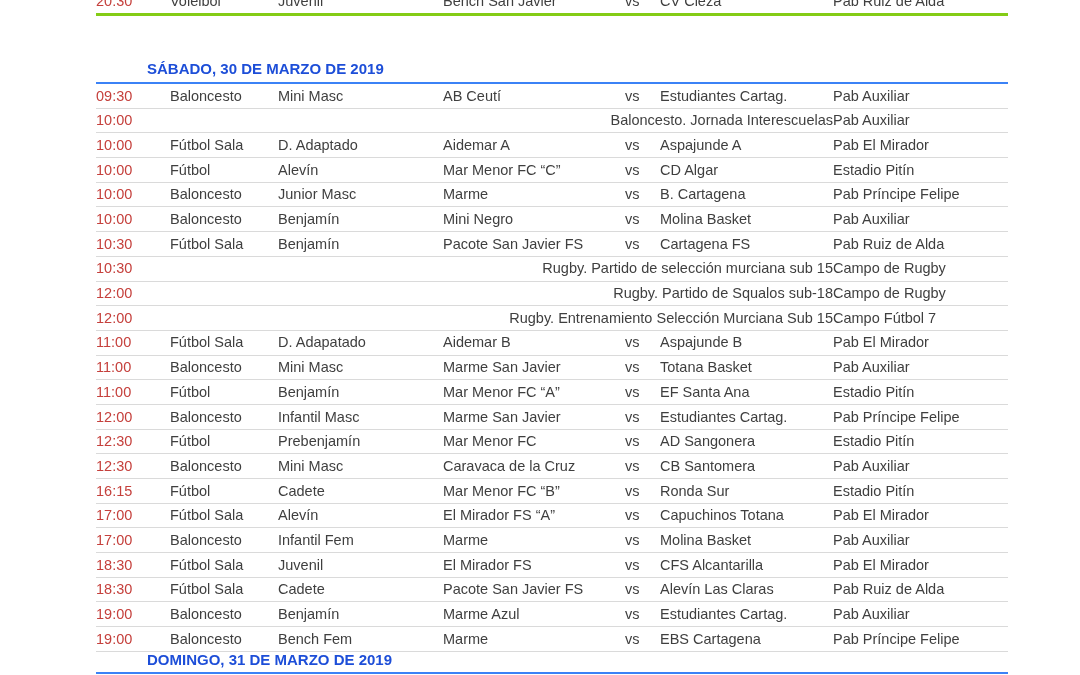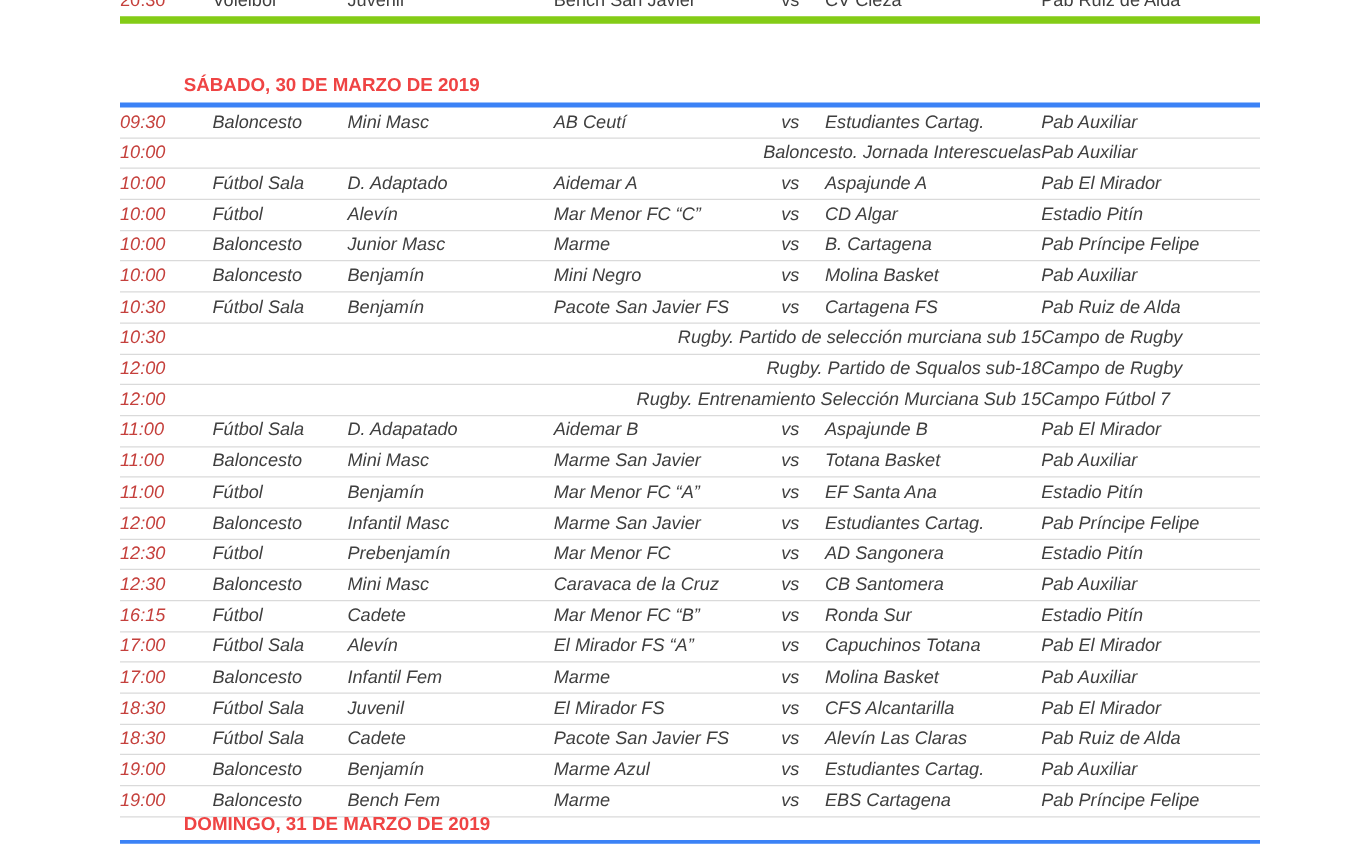--- a/index.html
+++ b/index.html
@@ -17,34 +17,33 @@
     grid-template-columns:74px 108px 165px 182px 35px 173px 175px;
     height:23.7px;
     align-items:center;
     border-bottom:1px solid #dadada;
   }
   .cell{white-space:nowrap;overflow:visible;line-height:1;}
   .cell.time{color:#c5403c;}
   .cell.event{grid-column:2 / 7;text-align:right;}
   .partial-clip{
     position:absolute;top:0;left:96px;width:912px;height:13px;
-    overflow:hidden;border-bottom:6px solid #84cc16;
+    overflow:hidden;border-bottom:3px solid #84cc16;
   }
   .partial-clip .row{margin-top:-11px;border-bottom:none;}
   .section-header{
     position:absolute;left:147px;
-    color:#ef4444;font-weight:bold;font-size:15px;
+    color:#1d4ed8;font-weight:bold;font-size:15px;
     white-space:nowrap;
   }
   .header-sabado{top:60px;}
   .header-domingo{top:651px;text-align:right;}
   .schedule-table{
     position:absolute;left:96px;width:912px;
-    border-top:4px solid #3b82f6;
-    font-style:italic;
+    border-top:2px solid #3b82f6;
   }
   .table-sabado{top:82px;}
   .table-domingo{top:672px;}
 </style>
 </head>
 <body>
 
 <div class="partial-clip" id="partial-clip">
     <div class="row">
       <div class="cell time">20:30</div>

